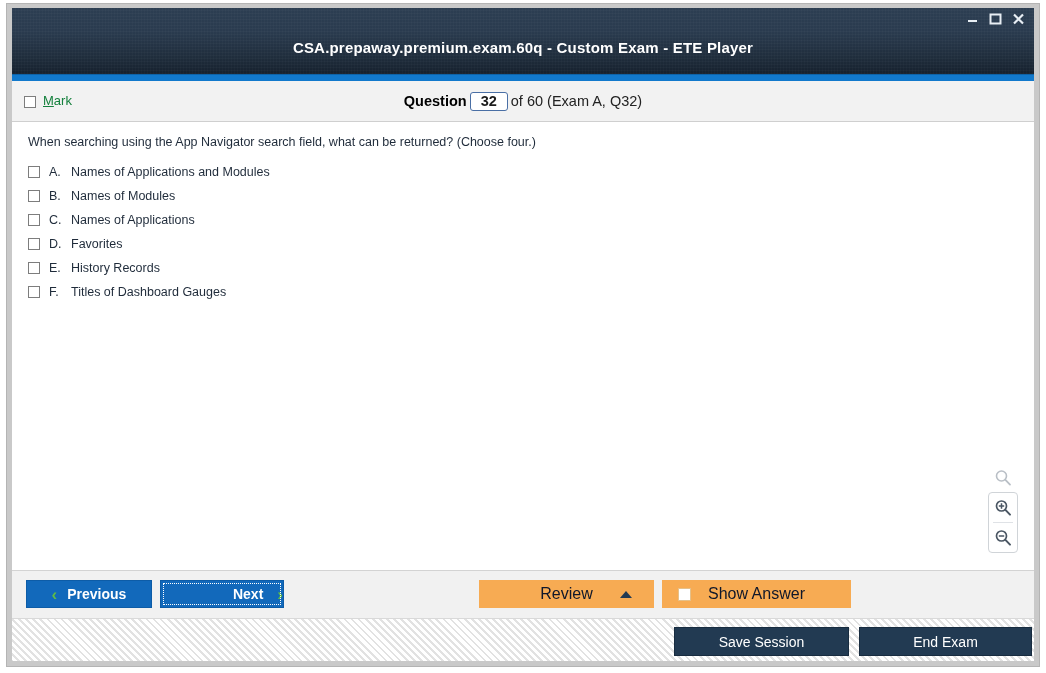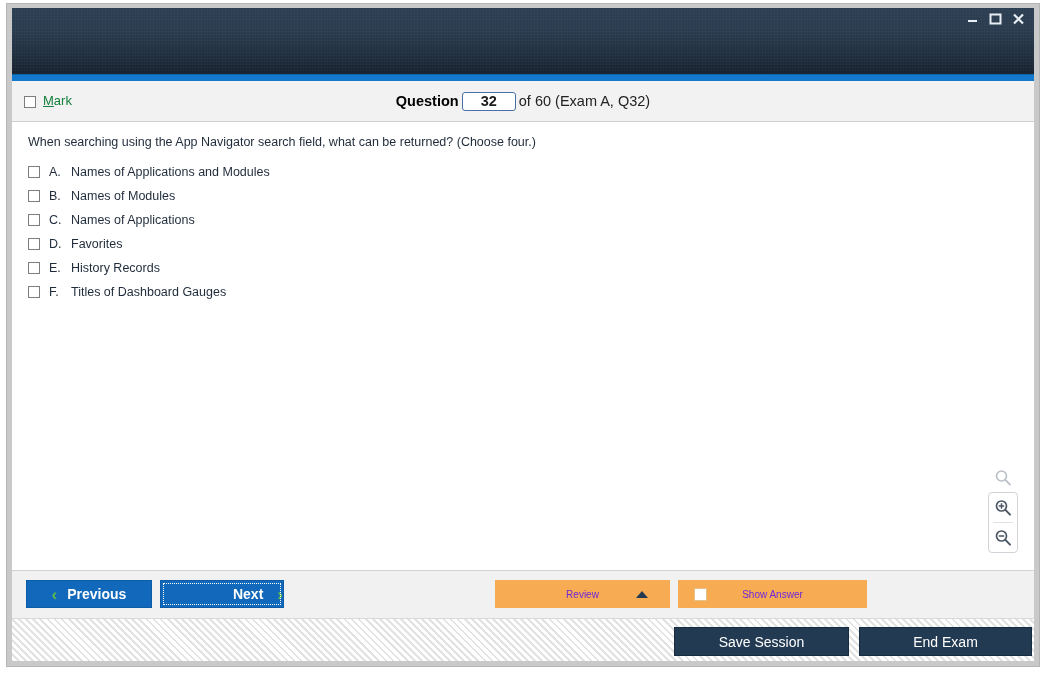--- a/index.html
+++ b/index.html
@@ -142,21 +142,21 @@
     top: 11px;
     text-align: center;
     font-size: 14.5px;
     color: #222222;
   }
   .qtitle .strong { font-weight: bold; color: #000000; }
   .qnum-box {
     display: inline-block;
     border: 1px solid #4a6fa5;
     border-radius: 3px;
-    padding: 0px 18px;
+    padding: 0px 10px;
     margin: 0 3px;
     font-weight: bold;
     background: #ffffff;
     color: #1b1b1b;
     line-height: 17px;
   }
 
   
   .qbody {
     position: relative;
@@ -257,23 +257,22 @@
   .focus-dots {
     position: absolute;
     left: 2px; right: 2px; top: 2px; bottom: 2px;
     border: 1px dotted #ffffff;
     pointer-events: none;
   }
   .btn-orange {
     top: 9px;
     height: 28px;
     background: #f7ab53;
-    color: #6d28d9;
-    font-size: 10px;
-    margin-left: 16px;
+    color: #0f172a;
+    font-size: 16px;
   }
   .btn-review { left: 467px; width: 175px; }
   .btn-answer { left: 650px; width: 189px; }
   .btn-list   { left: 847px; width: 173px; }
   .tri-up {
     position: absolute;
     right: 22px;
     width: 0; height: 0;
     border-left: 6px solid transparent;
     border-right: 6px solid transparent;
@@ -327,20 +326,21 @@
         <div class="logo">
           <span class="logo-mark">
             <svg width="26" height="26" viewBox="0 0 26 26">
               <circle cx="13" cy="13" r="11" fill="#ffffff"></circle>
               <path d="M6.5 13.2 L11 17.6 L21 4.4 L23.2 6.2 L11.6 22 L4.6 15.4 Z" fill="#4aa83d"></path>
             </svg>
           </span>
           <span class="wordmark">UMINGO</span>
         </div>
 
+        <div class="title-text">CSA.prepaway.premium.exam.60q - Custom Exam - ETE Player</div>
 
         <div class="win-controls">
           <span class="win-btn">
             <svg width="13" height="12" viewBox="0 0 13 12">
                 <rect x="2" y="7" width="9" height="2" fill="#e8eef4"></rect>
               </svg>
           </span>
           <span class="win-btn">
             <svg width="13" height="12" viewBox="0 0 13 12">
                 <rect x="1.5" y="1.5" width="10" height="9" fill="none" stroke="#e8eef4" stroke-width="2"></rect>

